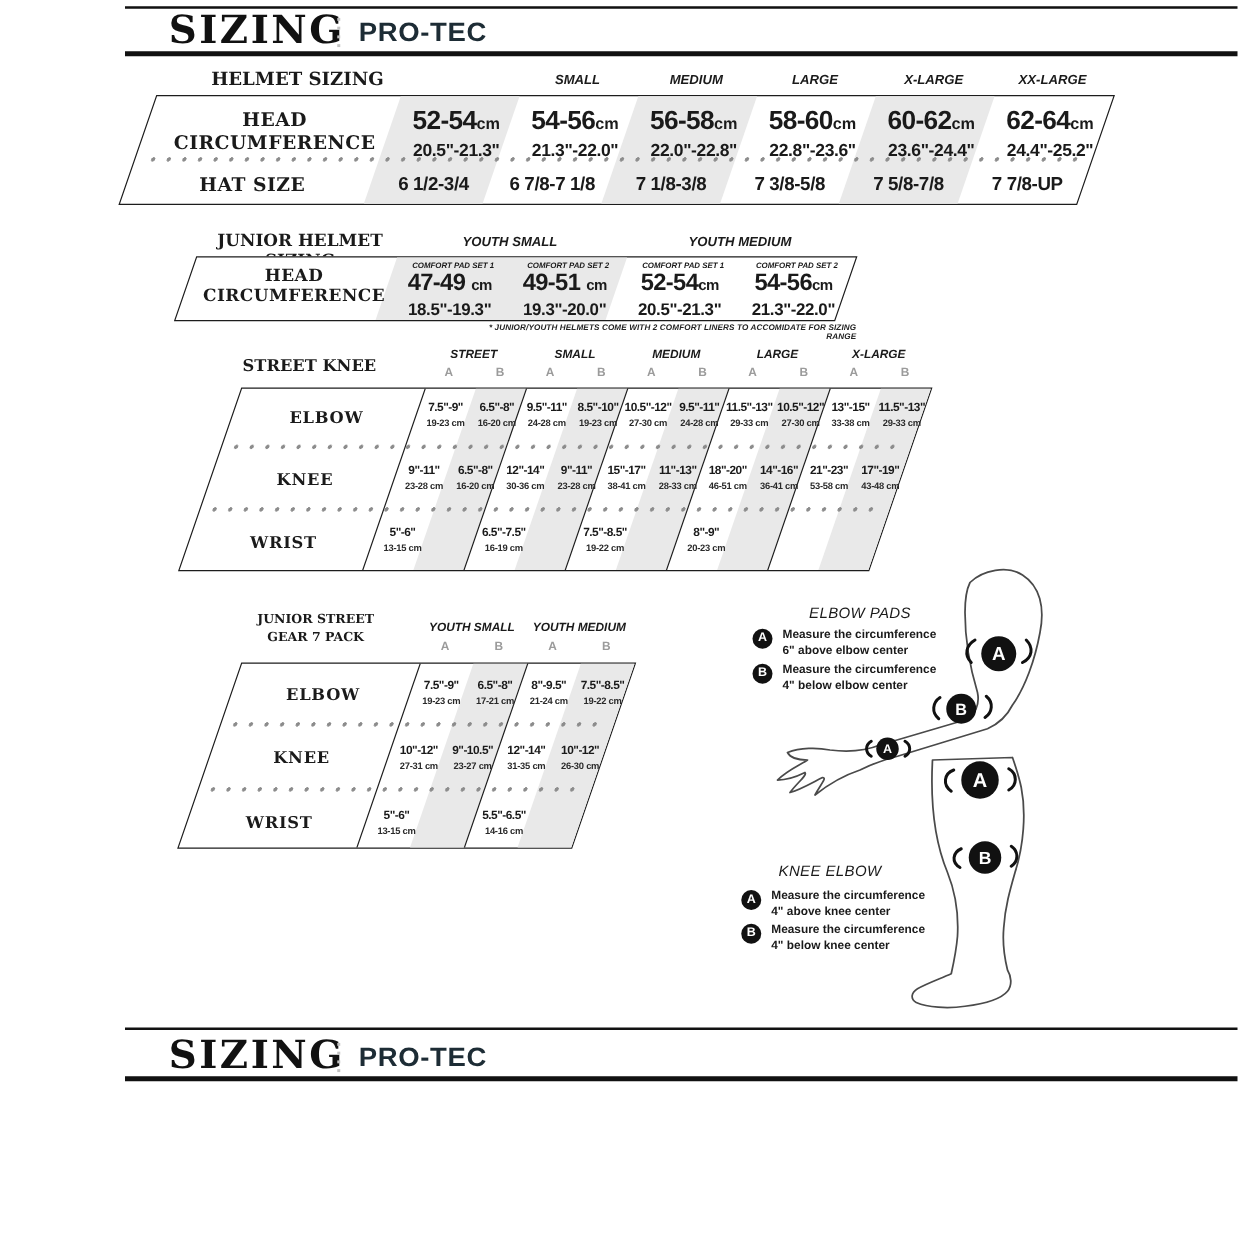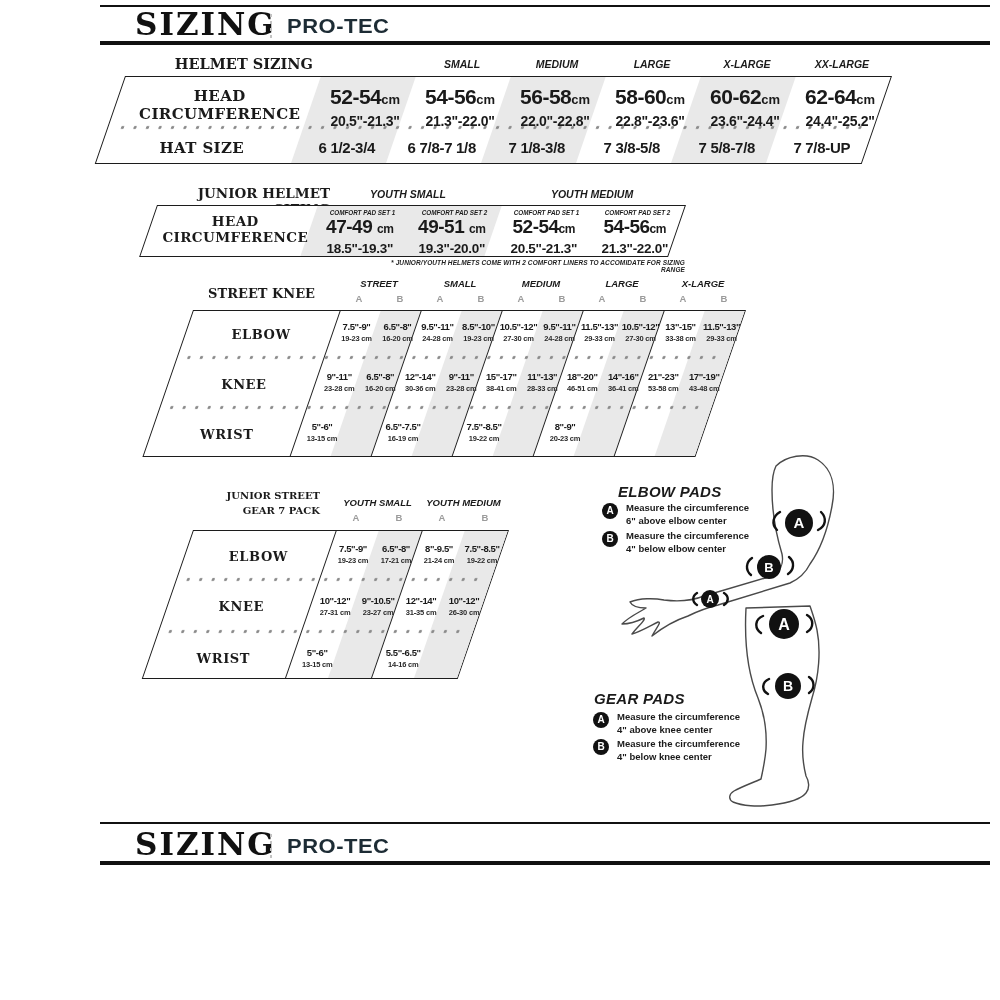--- a/index.html
+++ b/index.html
@@ -11,36 +11,36 @@
   .brand-sizing{font-family:"DejaVu Serif",serif;font-weight:bold;font-size:31px;letter-spacing:2px;color:#111;}
   .brand-logo{font-weight:bold;font-size:22px;letter-spacing:.5px;color:#1d2c35;transform:scaleY(.96);}
   .vdots{position:absolute;width:4px;background-image:radial-gradient(circle,#c2c2c2 1.3px,rgba(0,0,0,0) 1.5px);
          background-size:4px 7px;background-repeat:repeat-y;}
   .ptab{position:absolute;transform:skewX(-19deg);transform-origin:0 0;border:1.6px solid #1c1c1c;background:#fff;}
   .stripe{position:absolute;top:0;bottom:0;background:#e9e9e9;}
   .vsep{position:absolute;top:0;bottom:0;width:0;border-left:1.4px solid #1c1c1c;}
   .cs{position:absolute;transform:skewX(19deg);transform-origin:0 0;text-align:center;white-space:nowrap;}
   .dots{position:absolute;height:5px;background-image:radial-gradient(circle,#8c8c8c 1.5px,rgba(0,0,0,0) 1.7px);
         background-size:12.5px 5px;background-repeat:repeat-x;}
-  .sectitle{font-family:"DejaVu Serif",serif;font-weight:bold;text-align:right;}
+  .sectitle{font-family:"DejaVu Serif",serif;font-weight:bold;text-align:center;}
   .colhead{position:absolute;font-weight:bold;font-style:italic;text-align:center;font-size:10.5px;}
   .bigv{font-size:21px;font-weight:bold;letter-spacing:-.5px;line-height:22px;}
   .bigv .unit{font-size:13px;letter-spacing:0;}
   .inchv{font-size:14px;font-weight:bold;letter-spacing:-.3px;margin-top:2px;}
   .hatv{font-size:15px;font-weight:bold;letter-spacing:-.3px;}
   .jbig{font-size:19px;font-weight:bold;letter-spacing:-.5px;line-height:20px;}
   .jbig .unit{font-size:12px;}
   .jinch{font-size:13.5px;font-weight:bold;letter-spacing:-.3px;margin-top:2px;}
   .padset{font-size:6.3px;font-weight:bold;font-style:italic;letter-spacing:0;}
   .sin{font-size:9.5px;font-weight:bold;letter-spacing:-.4px;line-height:11px;}
   .scm{font-size:7.5px;font-weight:bold;letter-spacing:-.2px;margin-top:2px;color:#2a2a2a;}
   .ab{position:absolute;font-size:9.5px;font-weight:bold;color:#9b9b9b;text-align:center;width:20px;}
   .rowlab{font-family:"DejaVu Serif",serif;font-weight:bold;font-size:13px;letter-spacing:.6px;}
   .footnote{font-size:6.5px;font-weight:bold;font-style:italic;letter-spacing:.1px;color:#222;}
-  .gtitle{position:absolute;font-size:15px;font-weight:bold;font-style:italic;text-align:left;letter-spacing:.3px;}
+  .gtitle{position:absolute;font-size:12px;font-weight:normal;font-style:italic;text-align:center;letter-spacing:.3px;}
   .gline{position:absolute;font-size:9.5px;font-weight:bold;line-height:12px;white-space:nowrap;}
   .badge{position:absolute;width:16px;height:16px;border-radius:50%;background:#111;color:#fff;
          font-weight:bold;font-size:10px;line-height:16px;text-align:center;}
 </style>
 </head>
 <body>
 
 <div class="hline" style="left:100px;top:5px;width:890px;height:1.5px"></div>
 <div class="abs brand-sizing" style="left:135px;top:6px">SIZING</div>
 <div class="vdots" style="left:269px;top:12px;height:27px"></div>
@@ -337,21 +337,21 @@
 </div>
 
 <div class="gtitle" style="left:618px;top:483px;width:140px">ELBOW PADS</div>
 <div class="badge" style="left:602px;top:503px">A</div>
 <div class="gline" style="left:626px;top:502px">Measure the circumference</div>
 <div class="gline" style="left:626px;top:515px">6" above elbow center</div>
 <div class="badge" style="left:602px;top:531px">B</div>
 <div class="gline" style="left:626px;top:530px">Measure the circumference</div>
 <div class="gline" style="left:626px;top:543px">4" below elbow center</div>
 
-<div class="gtitle" style="left:594px;top:690px;width:140px">GEAR PADS</div>
+<div class="gtitle" style="left:594px;top:690px;width:140px">KNEE ELBOW</div>
 <div class="badge" style="left:593px;top:712px">A</div>
 <div class="gline" style="left:617px;top:711px">Measure the circumference</div>
 <div class="gline" style="left:617px;top:724px">4" above knee center</div>
 <div class="badge" style="left:593px;top:739px">B</div>
 <div class="gline" style="left:617px;top:738px">Measure the circumference</div>
 <div class="gline" style="left:617px;top:751px">4" below knee center</div>
 
 <svg class="abs" style="left:600px;top:450px" width="300" height="370" viewBox="0 0 300 370">
   <g fill="#ffffff" stroke="#4a4a4a" stroke-width="1.4" stroke-linejoin="round">
     <path d="M176,16 C186,6 206,2 218,10 C232,19 236,36 232,56 C228,78 220,100 210,114

